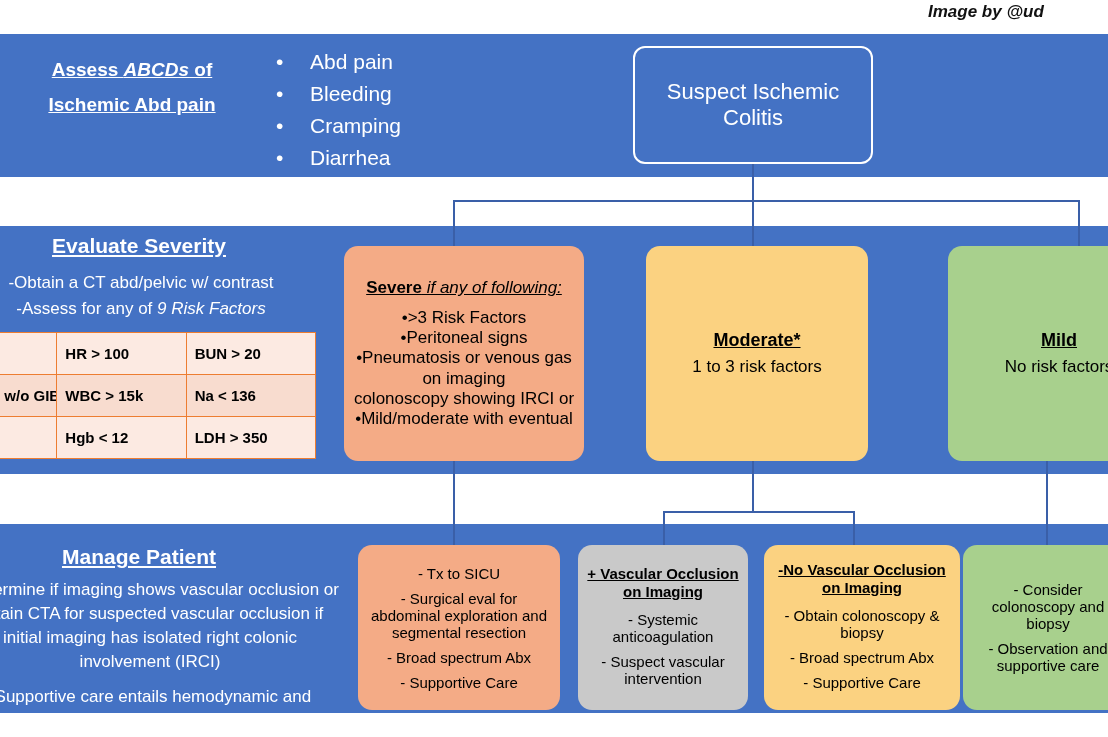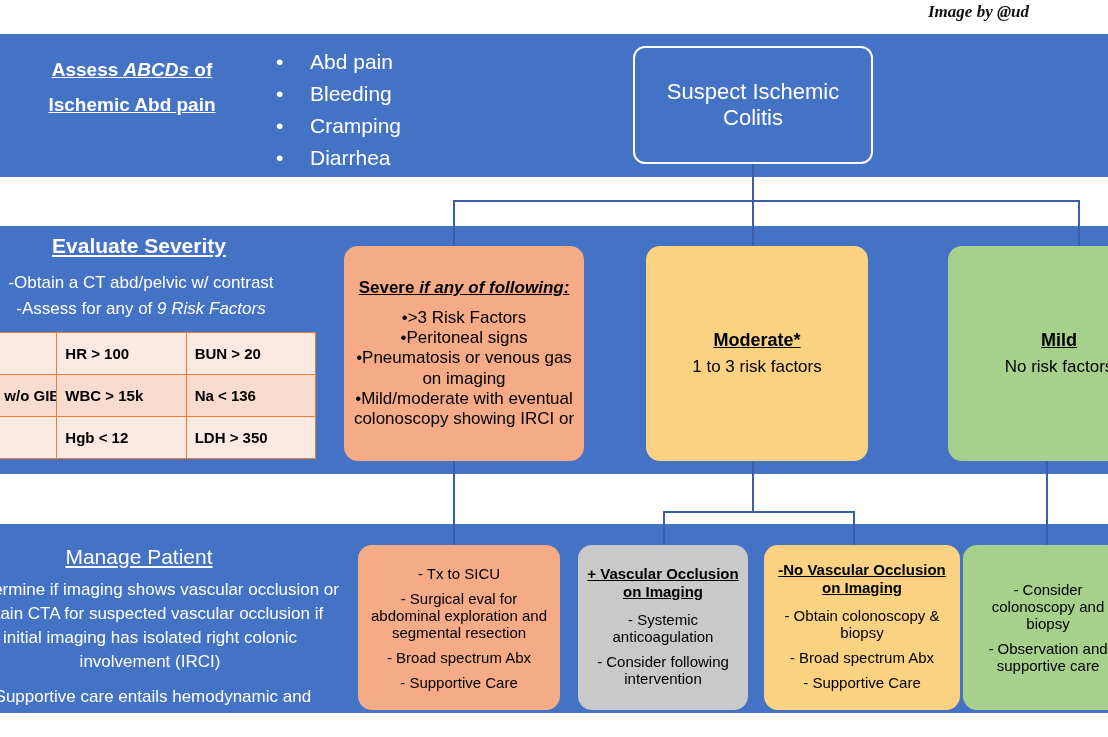--- a/index.html
+++ b/index.html
@@ -36,21 +36,20 @@
     top: 2px;
     right: 0px;
     width: 180px;
     text-align: left;
     font-style: italic;
     font-weight: bold;
     font-size: 17px;
     color: #111111;
     white-space: nowrap;
     overflow: hidden;
-    font-family: Liberation Serif, serif;
   }
 
   
   .conn {
     position: absolute;
     background: #3A5FA8;
   }
   .conn-v { width: 2px; }
   .conn-h { height: 2px; }
 
@@ -169,21 +168,21 @@
   #rf-table tr.alt td { background: #F8DCCF; }
 
   
   #mg-title {
     position: absolute;
     left: 14px;
     top: 545px;
     width: 250px;
     text-align: center;
     color: #ffffff;
-    font-weight: normal;
+    font-weight: bold;
     font-size: 21px;
     text-decoration: underline;
   }
   #mg-body {
     position: absolute;
     left: -40px;
     top: 578px;
     width: 380px;
     text-align: center;
     color: #ffffff;
@@ -191,21 +190,21 @@
     line-height: 1.42;
   }
   #mg-body p { margin: 0 0 10px 0; }
 
   
   #node-severe {
     left: 344px; top: 246px; width: 240px; height: 215px;
     background: #F4AB86; font-size: 17px;
   }
   #node-severe .ttl { font-size: 17px; margin-bottom: 10px; }
-  #node-severe .ttl i { font-style: italic; font-weight: bold; text-decoration: none; }
+  #node-severe .ttl i { font-style: italic; font-weight: normal; text-decoration: none; }
   #node-moderate {
     left: 646px; top: 246px; width: 222px; height: 215px;
     background: #FBD281; font-size: 17px;
   }
   #node-moderate .ttl { font-size: 18px; margin-bottom: 6px; }
   #node-mild {
     left: 948px; top: 246px; width: 222px; height: 215px;
     background: #A8D08D; font-size: 17px;
   }
   #node-mild .ttl { font-size: 18px; margin-bottom: 6px; }
@@ -312,22 +311,22 @@
       </tr>
     </tbody>
   </table>
 
   <div class="node" id="node-severe">
     <div class="ttl"><span>Severe</span><i> if any of following:</i></div>
     <div class="ln">•&gt;3 Risk Factors</div>
     <div class="ln">•Peritoneal signs</div>
     <div class="ln">•Pneumatosis or venous gas</div>
     <div class="ln">on imaging</div>
+    <div class="ln">colonoscopy showing IRCI or</div>
     <div class="ln">•Mild/moderate with eventual</div>
-    <div class="ln">colonoscopy showing IRCI or</div>
   </div>
 
   <div class="node" id="node-moderate">
     <div class="ttl">Moderate*</div>
     <div class="ln">1 to 3 risk factors</div>
   </div>
 
   <div class="node" id="node-mild">
     <div class="ttl">Mild</div>
     <div class="ln">No risk factors</div>
@@ -345,21 +344,21 @@
     <div class="blk">- Broad spectrum Abx</div>
     <div class="blk">- Supportive Care</div>
   </div>
 
   <div class="node" id="node-vasc-pos">
     <div class="ttl-sm">
       <span>+ Vascular Occlusion</span><br>
       <span>on Imaging</span>
     </div>
     <div class="blk">- Systemic anticoagulation</div>
-    <div class="blk">- Consider following intervention</div>
+    <div class="blk">- Suspect vascular intervention</div>
   </div>
 
   <div class="node" id="node-vasc-neg">
     <div class="ttl-sm">
       <span>-No Vascular Occlusion</span><br>
       <span>on Imaging</span>
     </div>
     <div class="blk">- Obtain colonoscopy &amp; biopsy</div>
     <div class="blk">- Broad spectrum Abx</div>
     <div class="blk">- Supportive Care</div>

